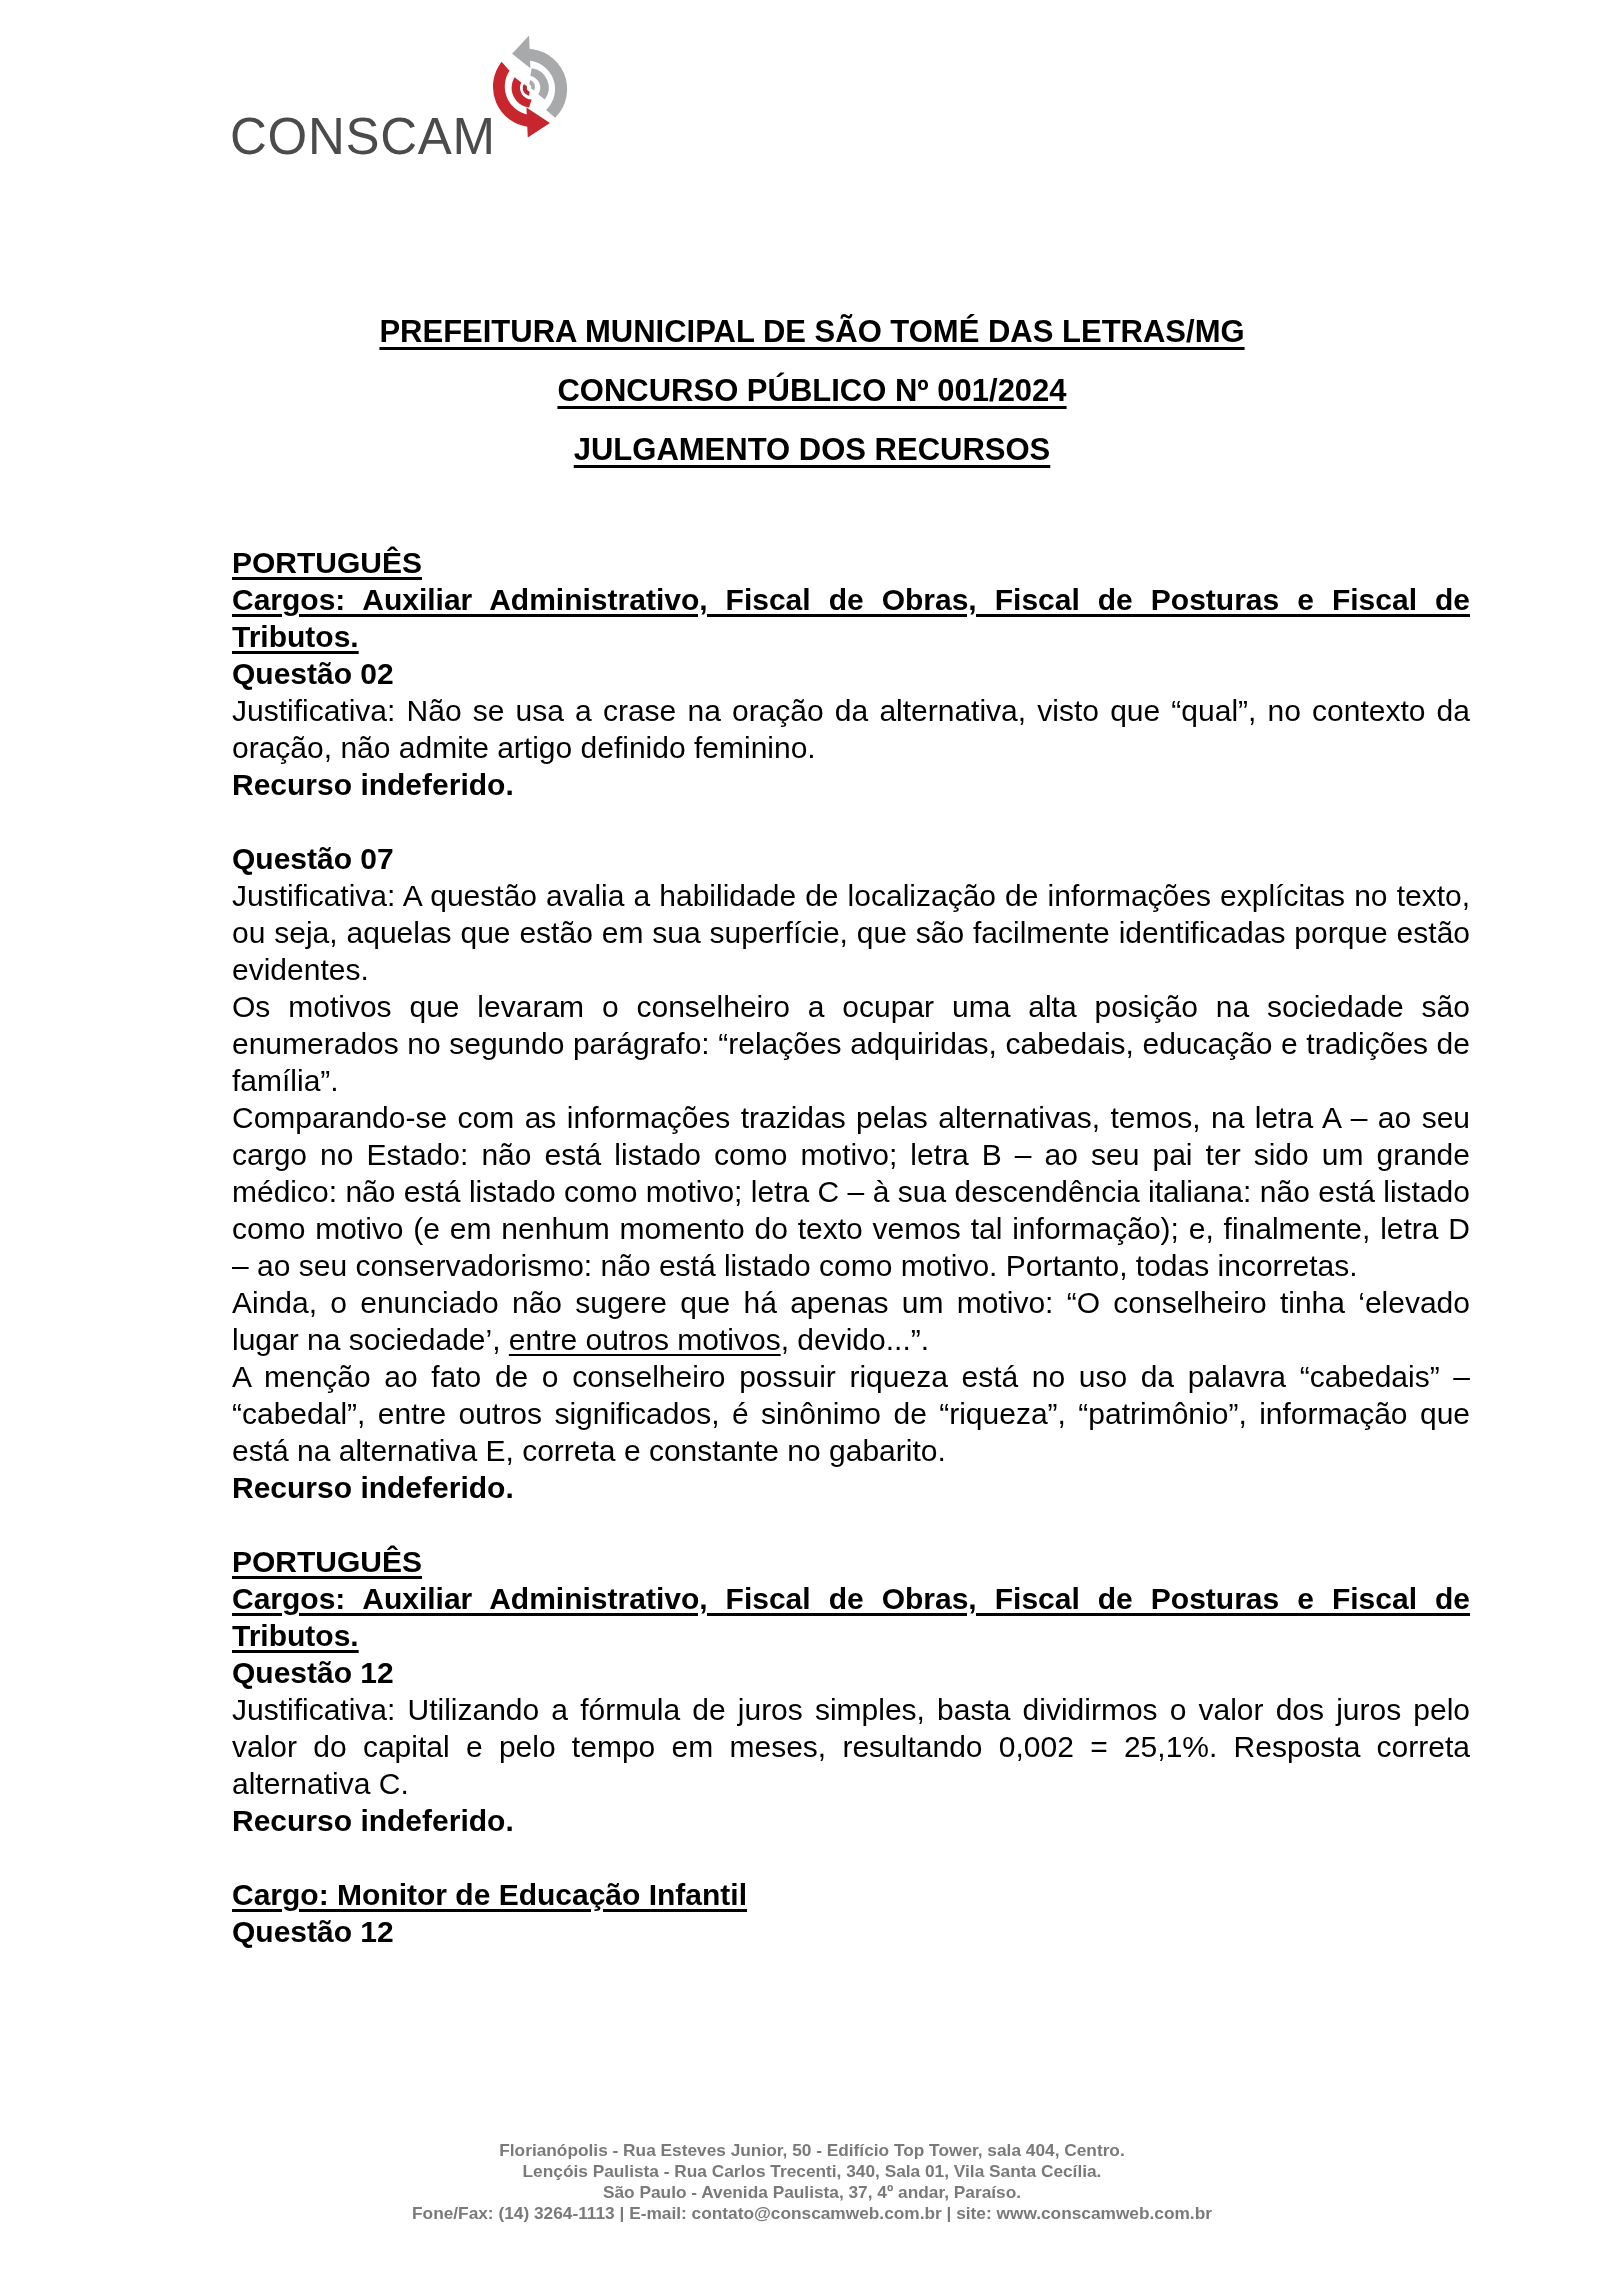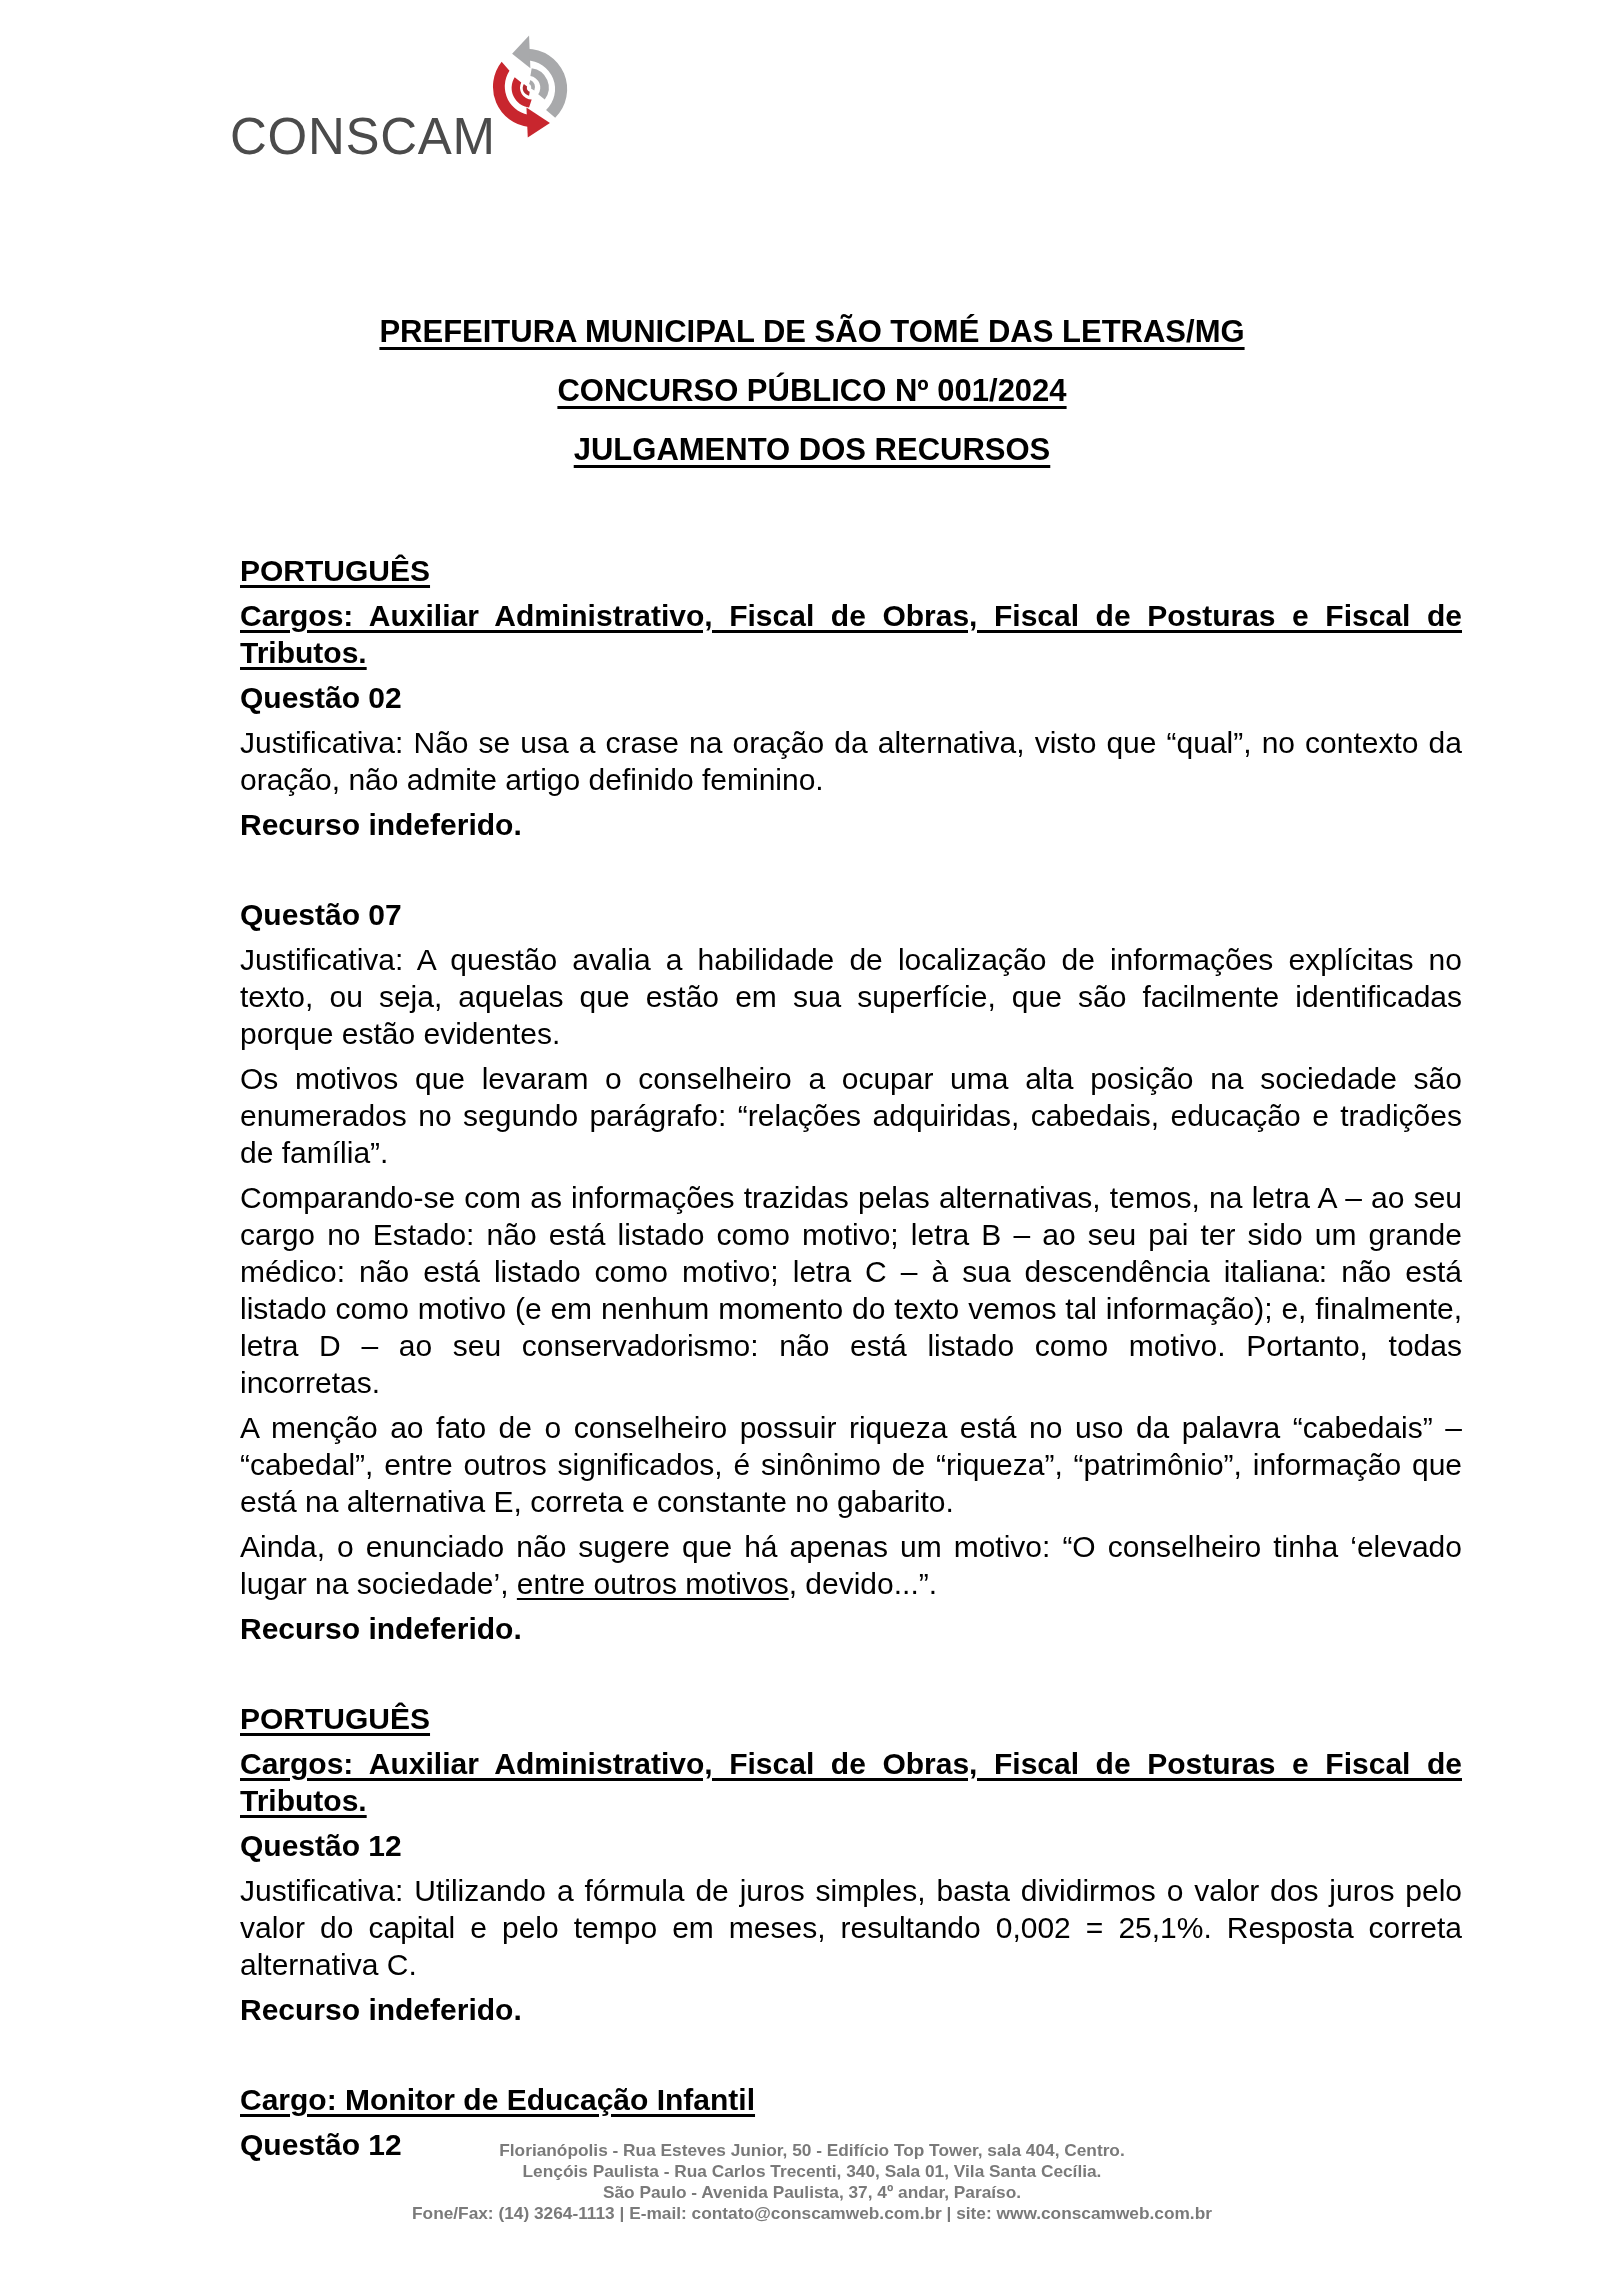--- a/index.html
+++ b/index.html
@@ -8,21 +8,21 @@
   .logo { position: absolute; left: 230px; top: 34px; width: 353px; height: 141px; }
   .logo-text { position: absolute; left: 0; top: 77px; font-size: 51px; letter-spacing: 0.7px;
                color: #4b4b4b; font-family: "Liberation Sans", sans-serif; font-weight: normal; line-height: 1; }
   .logo-mark { position: absolute; left: 239px; top: 0; width: 111px; height: 105px; }
 
   .titles { position: absolute; left: 0; top: 302px; width: 1624px; text-align: center; }
   .titles div { font-weight: bold; font-size: 31px; line-height: 59px; }
   .titles span { text-decoration: underline; text-decoration-thickness: 2.6px; text-underline-offset: 4.6px; }
 
   .content { position: absolute; left: 232px; top: 544px; width: 1238px; font-size: 30px; line-height: 37px; }
-  .content p { margin: 8px; }
+  .content p { margin: 0; }
   .just { text-align: justify; text-align-last: left; }
   .bold { font-weight: bold; }
   .ul { text-decoration: underline; text-decoration-thickness: 2.6px; text-underline-offset: 3.9px; }
   .thin-ul { text-decoration: underline; text-decoration-thickness: 2px; text-underline-offset: 3.9px; }
   .gap { height: 37px; }
 
   .footer { position: absolute; left: 0; top: 2140px; width: 1624px; text-align: center; color: #7a7a7a;
             font-weight: bold; font-size: 17.3px; line-height: 21px; }
 </style>
 </head>
@@ -60,22 +60,22 @@
   <p class="bold just"><span class="ul">Cargos: Auxiliar Administrativo, Fiscal de Obras, Fiscal de Posturas e Fiscal de Tributos.</span></p>
   <p class="bold">Questão 02</p>
   <p class="just">Justificativa: Não se usa a crase na oração da alternativa, visto que “qual”, no contexto da oração, não admite artigo definido feminino.</p>
   <p class="bold">Recurso indeferido.</p>
   <div class="gap"></div>
 
   <p class="bold">Questão 07</p>
   <p class="just">Justificativa: A questão avalia a habilidade de localização de informações explícitas no texto, ou seja, aquelas que estão em sua superfície, que são facilmente identificadas porque estão evidentes.</p>
   <p class="just">Os motivos que levaram o conselheiro a ocupar uma alta posição na sociedade são enumerados no segundo parágrafo: “relações adquiridas, cabedais, educação e tradições de família”.</p>
   <p class="just">Comparando-se com as informações trazidas pelas alternativas, temos, na letra A – ao seu cargo no Estado: não está listado como motivo; letra B – ao seu pai ter sido um grande médico: não está listado como motivo; letra C – à sua descendência italiana: não está listado como motivo (e em nenhum momento do texto vemos tal informação); e, finalmente, letra D – ao seu conservadorismo: não está listado como motivo. Portanto, todas incorretas.</p>
+  <p class="just"><span>Ainda, o enunciado não sugere que há apenas um motivo: “O conselheiro tinha ‘elevado lugar na sociedade’, </span><span class="thin-ul">entre outros motivos</span><span>, devido...”.</span></p>
   <p class="just">A menção ao fato de o conselheiro possuir riqueza está no uso da palavra “cabedais” – “cabedal”, entre outros significados, é sinônimo de “riqueza”, “patrimônio”, informação que está na alternativa E, correta e constante no gabarito.</p>
-  <p class="just"><span>Ainda, o enunciado não sugere que há apenas um motivo: “O conselheiro tinha ‘elevado lugar na sociedade’, </span><span class="thin-ul">entre outros motivos</span><span>, devido...”.</span></p>
   <p class="bold">Recurso indeferido.</p>
   <div class="gap"></div>
 
   <p class="bold"><span class="ul">PORTUGUÊS</span></p>
   <p class="bold just"><span class="ul">Cargos: Auxiliar Administrativo, Fiscal de Obras, Fiscal de Posturas e Fiscal de Tributos.</span></p>
   <p class="bold">Questão 12</p>
   <p class="just">Justificativa: Utilizando a fórmula de juros simples, basta dividirmos o valor dos juros pelo valor do capital e pelo tempo em meses, resultando 0,002 = 25,1%. Resposta correta alternativa C.</p>
   <p class="bold">Recurso indeferido.</p>
   <div class="gap"></div>
 

